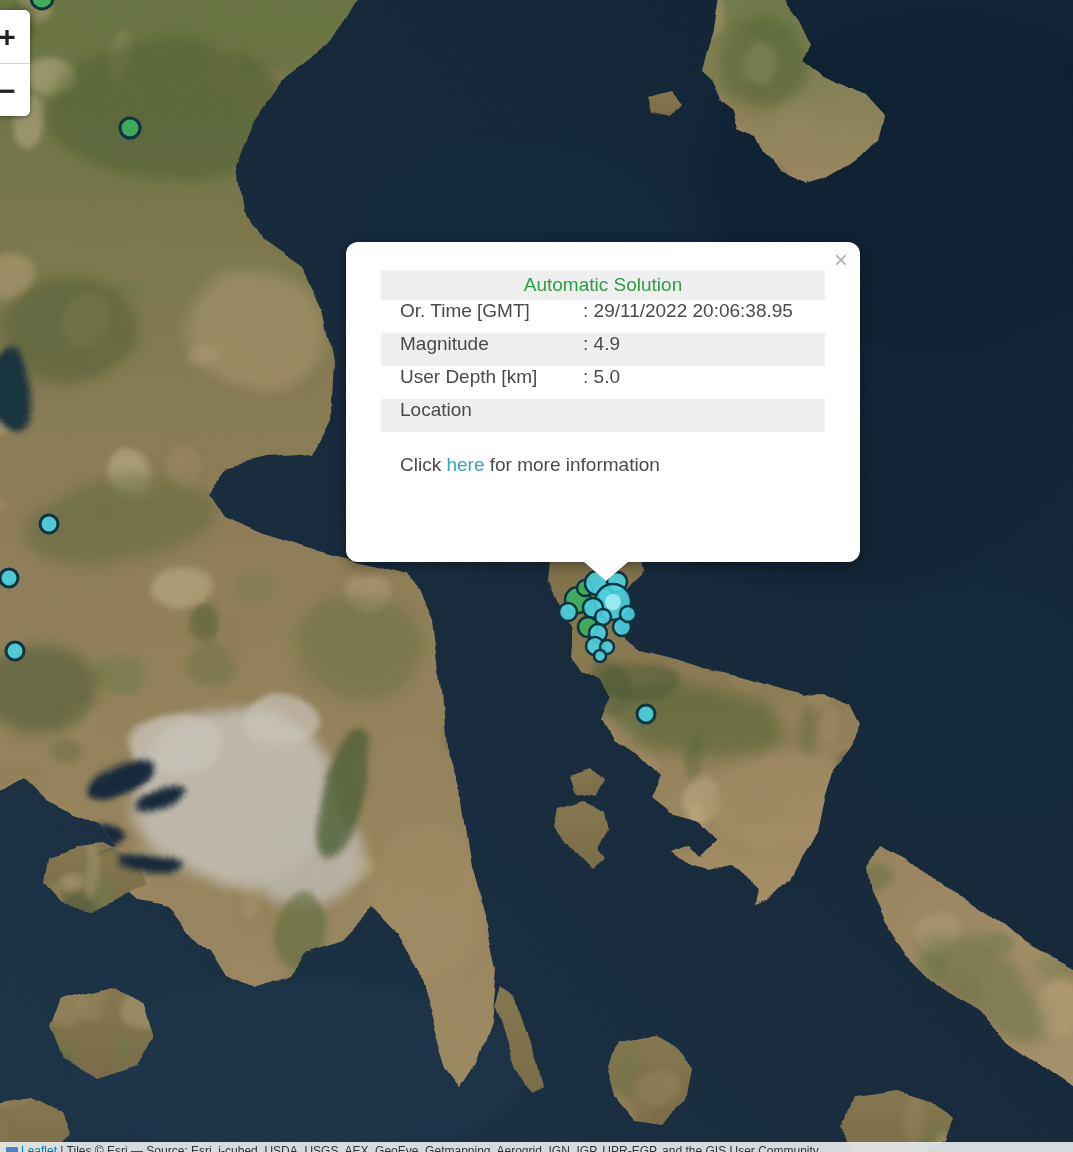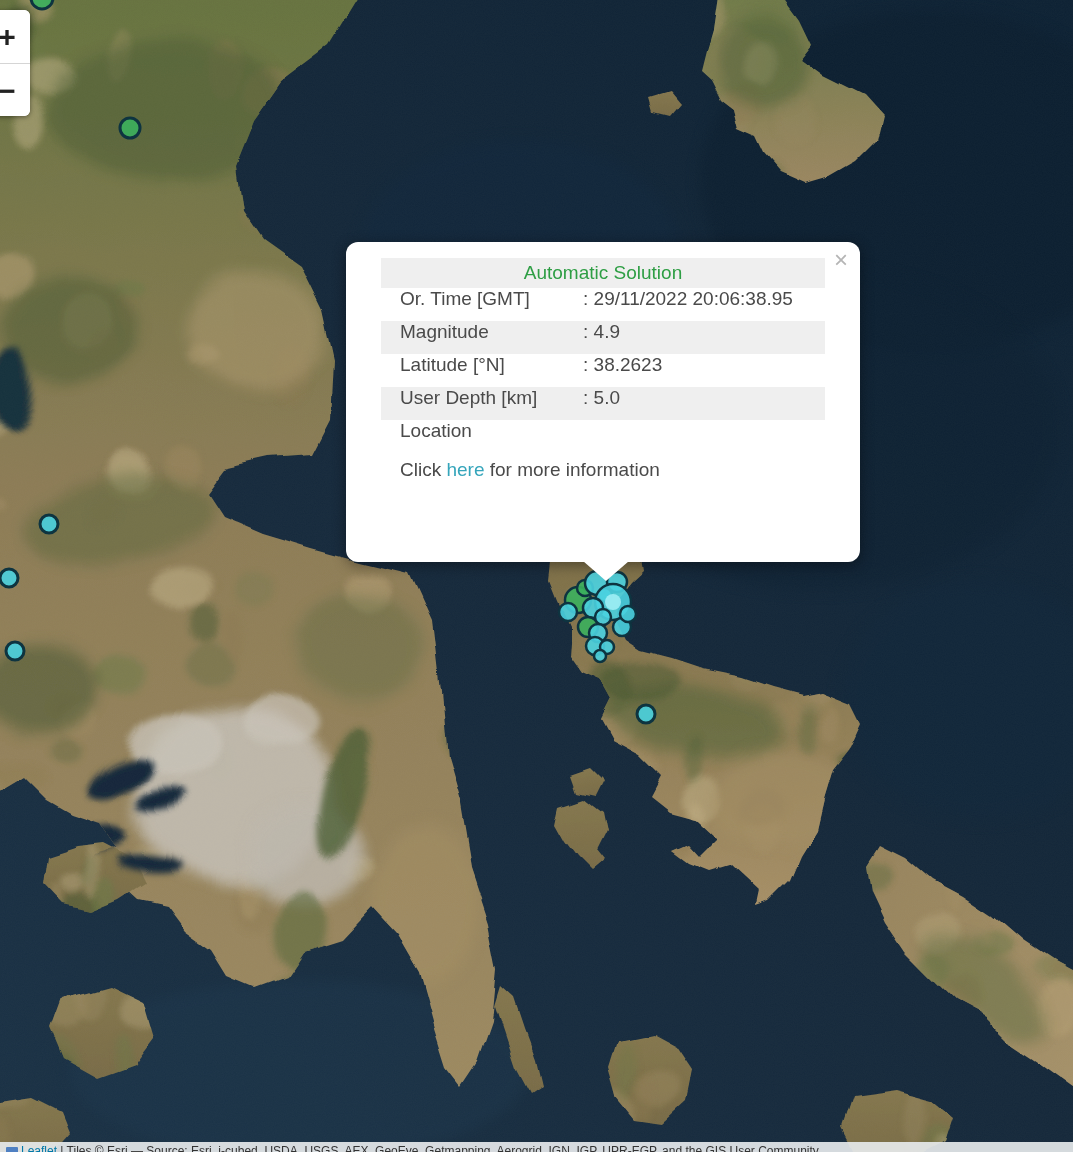--- a/index.html
+++ b/index.html
@@ -33,31 +33,31 @@
   .popup-tail{
     position:absolute;left:583px;top:561px;z-index:29;width:0;height:0;
     border-left:23px solid transparent;border-right:23px solid transparent;
     border-top:20px solid #fff;z-index:31;
   }
   .popup-close{
     position:absolute;top:6px;right:12px;font-size:24px;line-height:24px;
     color:#b5b5b5;cursor:pointer;font-weight:400;background:none;border:none;
     font-family:"Liberation Sans",sans-serif;padding:0;
   }
-  .popup-content{position:absolute;left:35px;right:35px;top:16px;color:#4a4a4a;}
+  .popup-content{position:absolute;left:35px;right:35px;top:28px;color:#4a4a4a;}
   .popup-title{
     height:30px;line-height:30px;text-align:center;background:#efefef;
     color:var(--title-green,#2e9e44);font-size:19px;
   }
   .prow{display:flex;align-items:flex-start;height:33px;font-size:19px;}
   .prow:nth-child(odd){background:#efefef;}   
   .prow .lbl{flex:0 0 202px;padding-left:19px;box-sizing:border-box;white-space:nowrap;}
   .prow .val{flex:1;white-space:nowrap;}
   .prow .val::before{content:": ";}
-  .plink-row{height:33px;line-height:33px;font-size:19px;padding-left:19px;white-space:nowrap;}
+  .plink-row{height:33px;line-height:33px;font-size:19px;padding-left:19px;white-space:nowrap;margin-top:16px;}
   .plink{color:var(--link-teal,#35a5bb);cursor:pointer;text-decoration:none;}
 
   
   .attribution{
     position:absolute;left:0;bottom:-9px;width:100%;height:19px;z-index:40;
     background:rgba(230,233,235,.92);font-size:12px;line-height:17px;color:#333;
     padding:1px 6px;box-sizing:border-box;white-space:nowrap;overflow:hidden;
   }
   .attribution a{color:#0078a8;text-decoration:none;cursor:pointer;}
   .flag{display:inline-block;width:12px;height:9px;border-radius:1px;overflow:hidden;
@@ -449,24 +449,20 @@
     <div class="popup-title">Automatic Solution</div>
     <div class="prow">
       <span class="lbl">Or. Time [GMT]</span>
         <span class="val">29/11/2022 20:06:38.95</span>
     </div>
     <div class="prow">
       <span class="lbl">Magnitude</span>
         <span class="val">4.9</span>
     </div>
     <div class="prow">
-      <span class="lbl">Latitude [°N]</span>
-        <span class="val">38.2623</span>
-    </div>
-    <div class="prow">
       <span class="lbl">User Depth [km]</span>
         <span class="val">5.0</span>
     </div>
     <div class="prow">
       <span class="lbl">Location</span>
     </div>
     <div class="plink-row">
       <span>Click </span><a class="plink">here</a><span> for more information</span>
     </div>
   </div>

